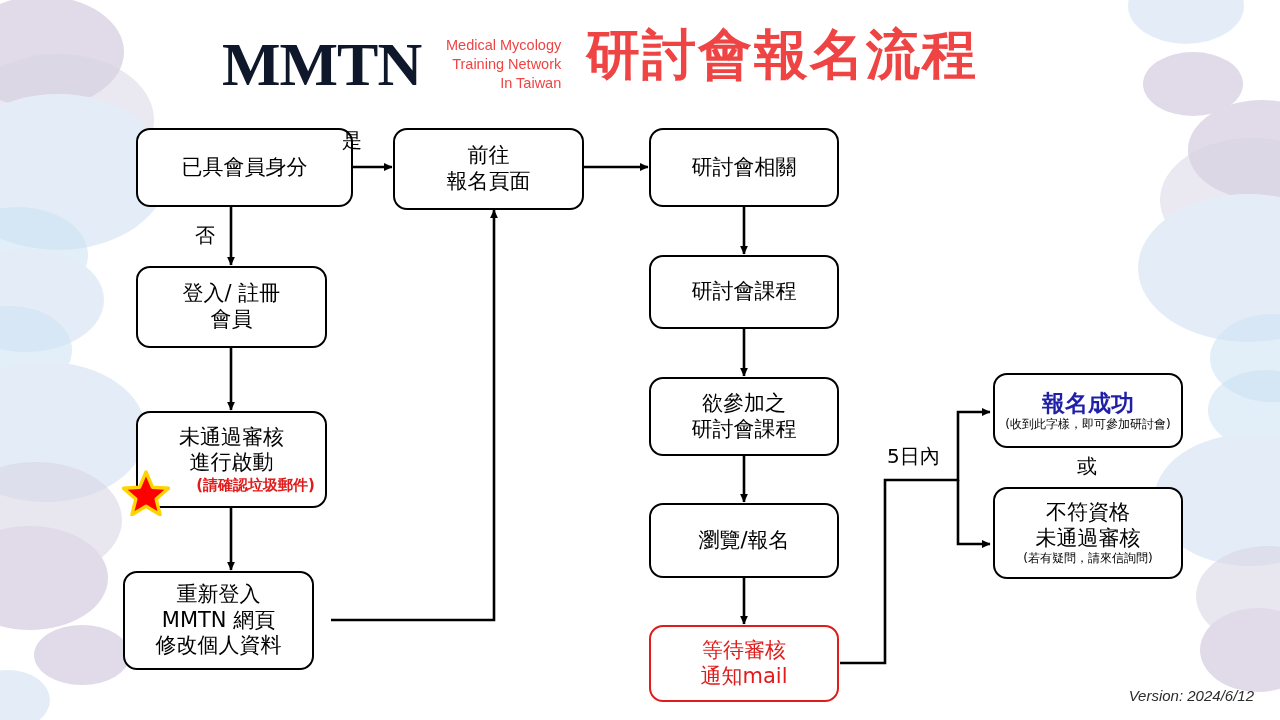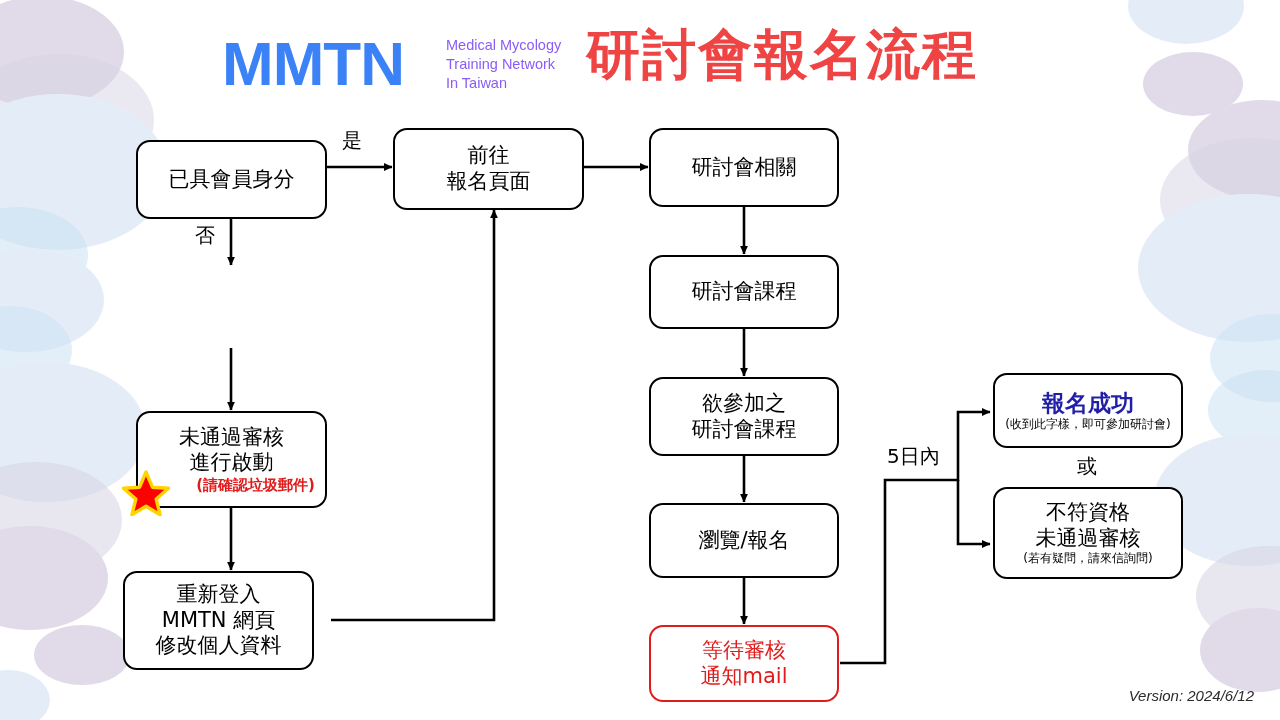--- a/index.html
+++ b/index.html
@@ -12,28 +12,29 @@
   
   #bg{position:absolute;left:0;top:0;width:1280px;height:720px;z-index:0;}
 
   
   #wires{position:absolute;left:0;top:0;width:1280px;height:720px;z-index:1;}
 
   
   .logo{position:absolute;z-index:3;}
   #logo-mark{
     left:222px;top:33px;
-    font-family:Liberation Sans, sans-serif;
+    font-family:Liberation Serif, serif;
     font-weight:bold;font-size:62px;letter-spacing:-1px;
-    color:#3b82f6;line-height:1;
+    color:#0f172a;line-height:1;
   }
   #logo-sub{
     left:446px;top:36px;
-    font-size:14.5px;line-height:1.32;color:#8b5cf6;
+    font-size:14.5px;line-height:1.32;color:#ef4444;
     font-family:"Liberation Sans",sans-serif;
+    text-align:right;
   }
   #deck-title{
     position:absolute;left:586px;top:28px;z-index:3;
     font-size:54px;font-weight:bold;color:#ef4444;
     letter-spacing:2px;line-height:1;
     font-family:"DejaVu Sans","Liberation Sans",sans-serif;
   }
 
   
   .node{
@@ -129,24 +130,28 @@
   </svg>
 
   <div class="logo" id="logo-mark">MMTN</div>
   <div class="logo" id="logo-sub">
     <div>Medical Mycology</div>
     <div>Training Network</div>
     <div>In Taiwan</div>
   </div>
   <div id="deck-title">研討會報名流程</div>
 
-  <div class="node" style="left:136px;top:140px;width:191px;height:79px;">
+  <div class="node" style="left:136px;top:128px;width:217px;height:79px;">
     <span class="ln">已具會員身分</span>
   </div>
 
+  <div class="node" style="left:136px;top:266px;width:191px;height:82px;">
+    <span class="ln">登入/ 註冊</span>
+    <span class="ln">會員</span>
+  </div>
 
   <div class="node" style="left:136px;top:411px;width:191px;height:97px;">
     <span class="ln">未通過審核</span>
     <span class="ln">進行啟動</span>
     <span class="ln red-note">(請確認垃圾郵件)</span>
   </div>
 
   <svg id="star" viewBox="0 0 48 46">
     <path d="M24,2 L30.4,17.2 L46.6,18.3 L34.2,29 L38.1,44.8 L24,36.2 L9.9,44.8 L13.8,29 L1.4,18.3 L17.6,17.2 z" fill="#ff0000" stroke="#ffd400" stroke-width="3.4" stroke-linejoin="round"></path>
   </svg>

